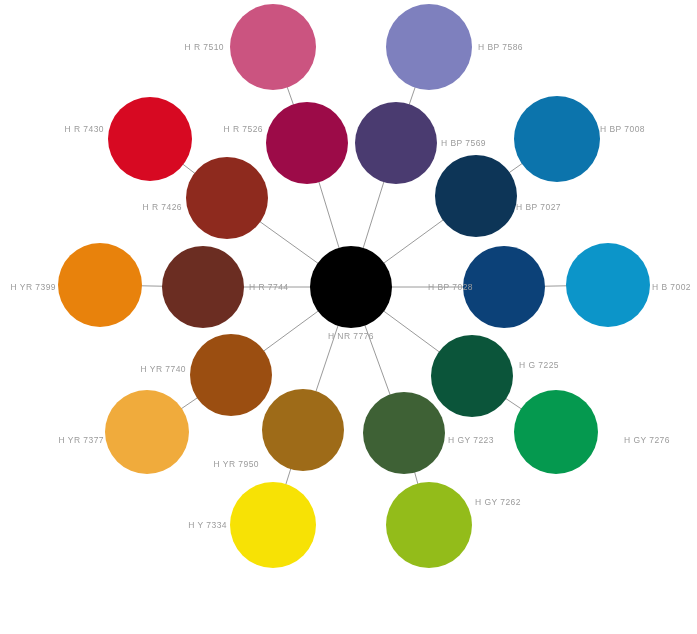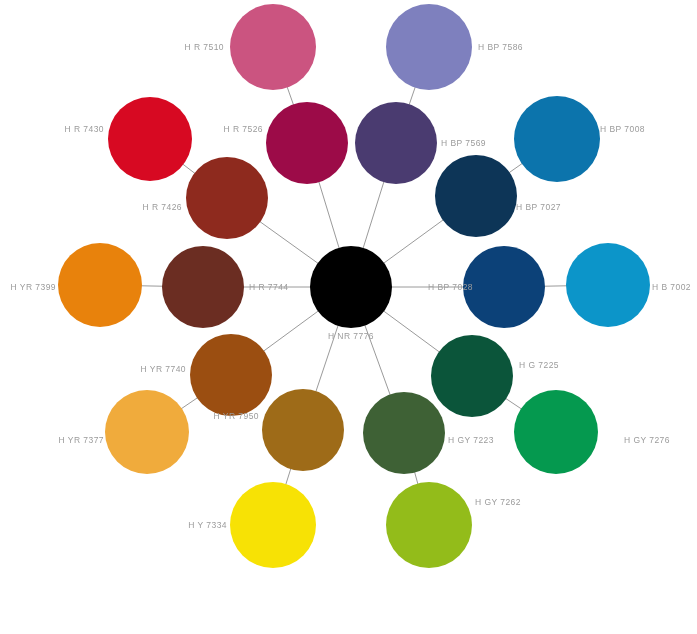--- a/index.html
+++ b/index.html
@@ -112,20 +112,20 @@
       <div class="node-label" style="left: 600px; top: 129px; color: rgb(155, 155, 155);">H BP 7008</div>
       <div class="node-label anchor-end" style="left: 182px; top: 207px; color: rgb(155, 155, 155);">H R 7426</div>
       <div class="node-label" style="left: 516px; top: 207px; color: rgb(155, 155, 155);">H BP 7027</div>
       <div class="node-label anchor-end" style="left: 56px; top: 287px; color: rgb(155, 155, 155);">H YR 7399</div>
       <div class="node-label" style="left: 249px; top: 287px; color: rgb(155, 155, 155); text-align: right;">H R 7744</div>
       <div class="node-label" style="left: 428px; top: 287px; color: rgb(155, 155, 155);">H BP 7028</div>
       <div class="node-label" style="left: 652px; top: 287px; color: rgb(155, 155, 155);">H B 7002</div>
       <div class="node-label anchor-end" style="left: 186px; top: 369px; color: rgb(155, 155, 155);">H YR 7740</div>
       <div class="node-label" style="left: 519px; top: 365px; color: rgb(155, 155, 155);">H G 7225</div>
       <div class="node-label anchor-end" style="left: 104px; top: 440px; color: rgb(155, 155, 155);">H YR 7377</div>
-      <div class="node-label anchor-end" style="left: 259px; top: 416px; color: rgb(155, 155, 155);">H YR 7950</div>
+      <div class="node-label anchor-end" style="left: 259px; top: 464px; color: rgb(155, 155, 155);">H YR 7950</div>
       <div class="node-label" style="left: 448px; top: 440px; color: rgb(155, 155, 155);">H GY 7223</div>
       <div class="node-label" style="left: 624px; top: 440px; color: rgb(155, 155, 155);">H GY 7276</div>
       <div class="node-label anchor-end" style="left: 227px; top: 525px; color: rgb(155, 155, 155);">H Y 7334</div>
       <div class="node-label" style="left: 475px; top: 502px; color: rgb(155, 155, 155);">H GY 7262</div>
     </div>
   <div class="caption" id="caption" style="left:22px; top:578px;"></div>
 </div>
 
 </body></html>

